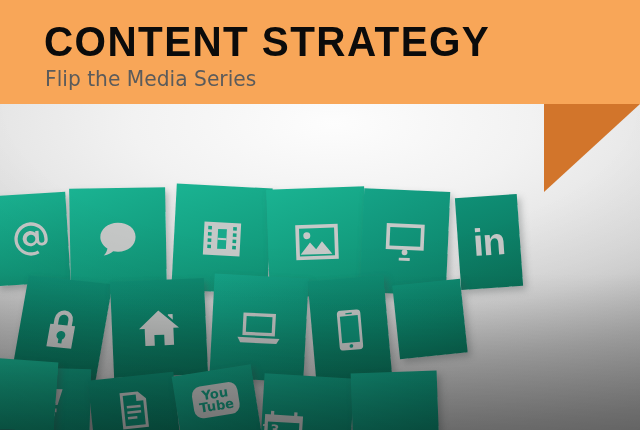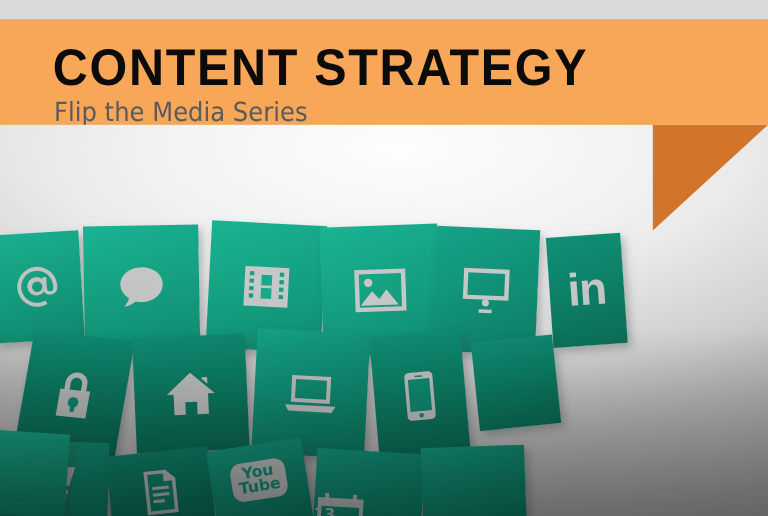--- a/index.html
+++ b/index.html
@@ -8,21 +8,21 @@
 
   #stage{
     position:relative;
     width:640px;height:430px;
     overflow:hidden;
     background:#d9dada;
   }
 
   
   #header{
-    position:absolute;left:0;top:16px;width:640px;height:88px;
+    position:absolute;left:0;top:0;width:640px;height:104px;
     background:#f8a658;
     z-index:30;
     overflow:hidden;
   }
   #title{
     position:absolute;left:44px;top:20px;
     font-family:"Liberation Sans", sans-serif;
     font-weight:bold;
     font-size:43px;
     letter-spacing:1.5px;

